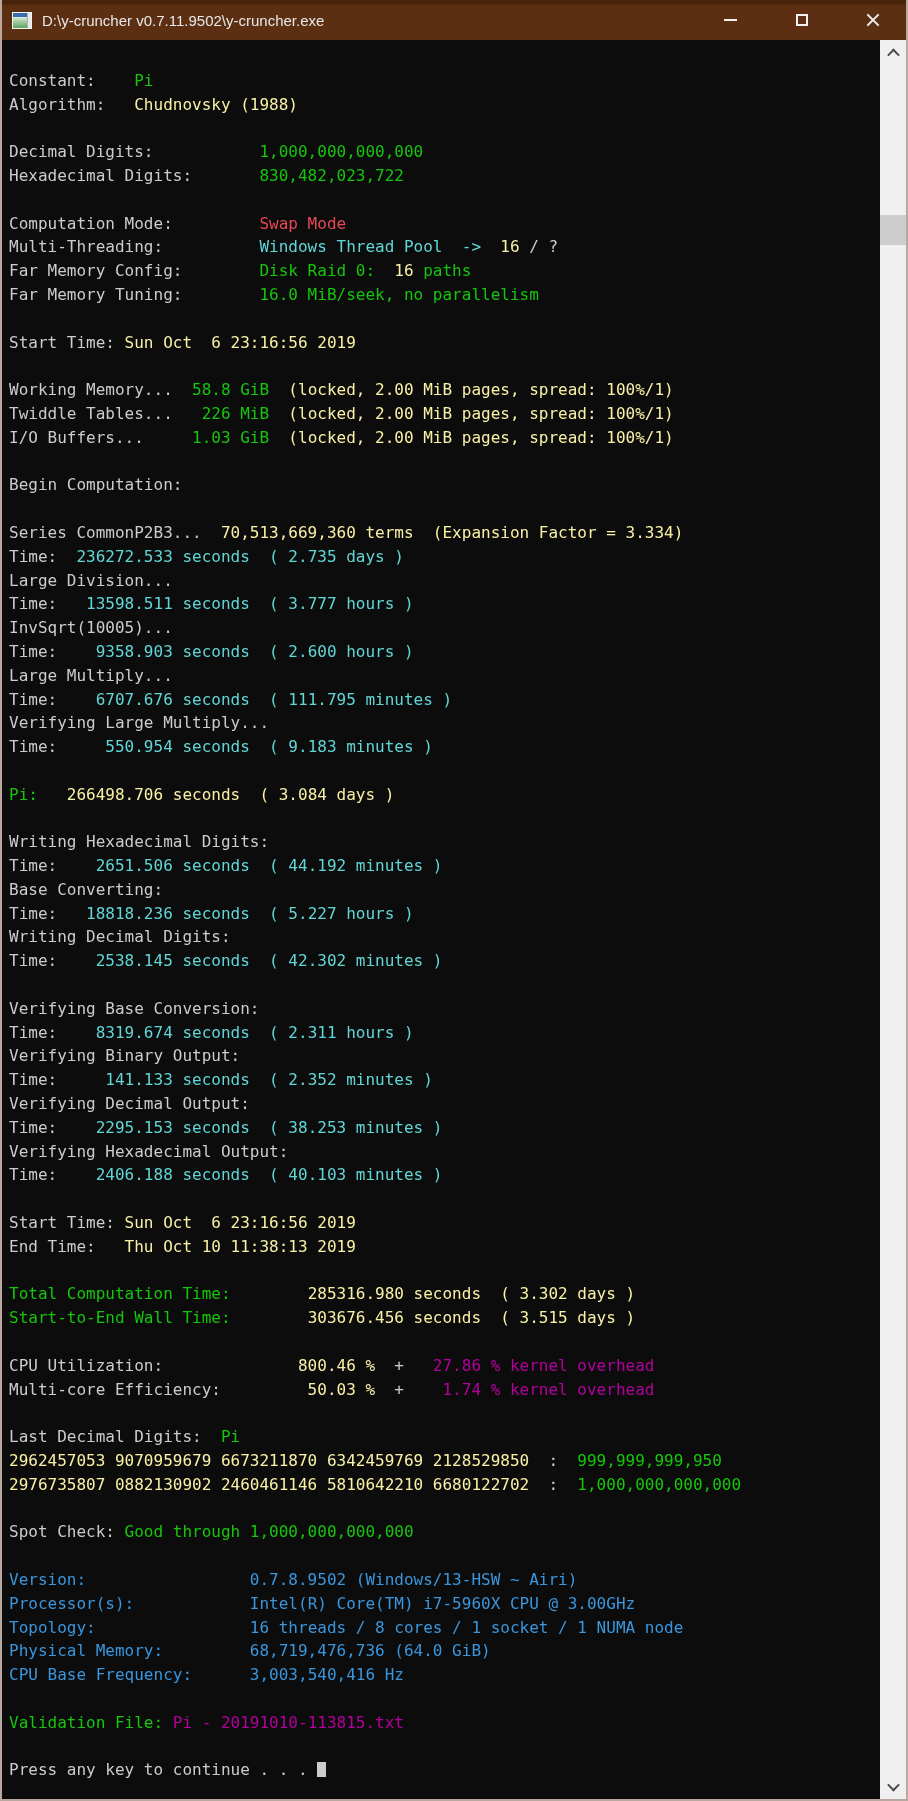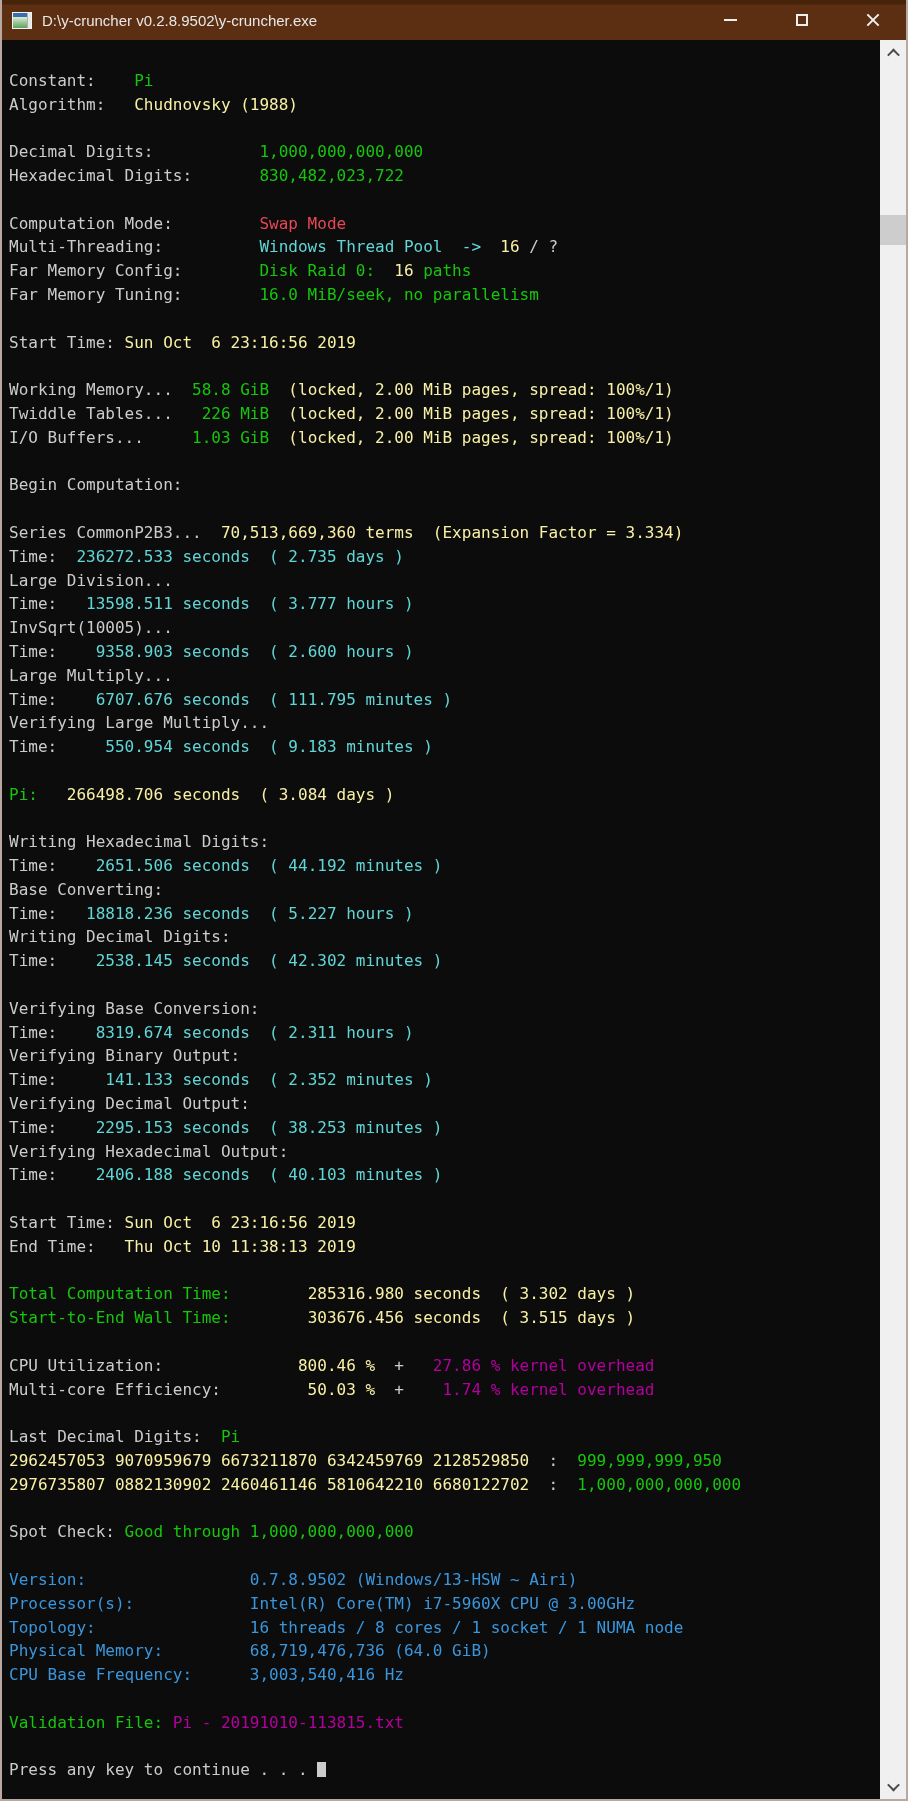--- a/index.html
+++ b/index.html
@@ -50,21 +50,21 @@
 <body>
 
 <div class="window">
 
   <div class="titlebar">
     <div class="app-icon">
       <div class="bar"></div>
       <div class="body"></div>
       <div class="sash"></div>
     </div>
-    <div class="title">D:\y-cruncher v0.2.8.9502\y-cruncher.exe</div>
+    <div class="title">D:\y-cruncher v0.7.11.9502\y-cruncher.exe</div>
     <div class="controls">
       <div class="ctl" aria-label="Minimize">
         <div class="glyph-min"></div>
       </div>
       <div class="ctl" aria-label="Maximize">
         <div class="glyph-max"></div>
       </div>
       <div class="ctl" aria-label="Close">
         <div class="glyph-close">
             <span class="x1"></span>

